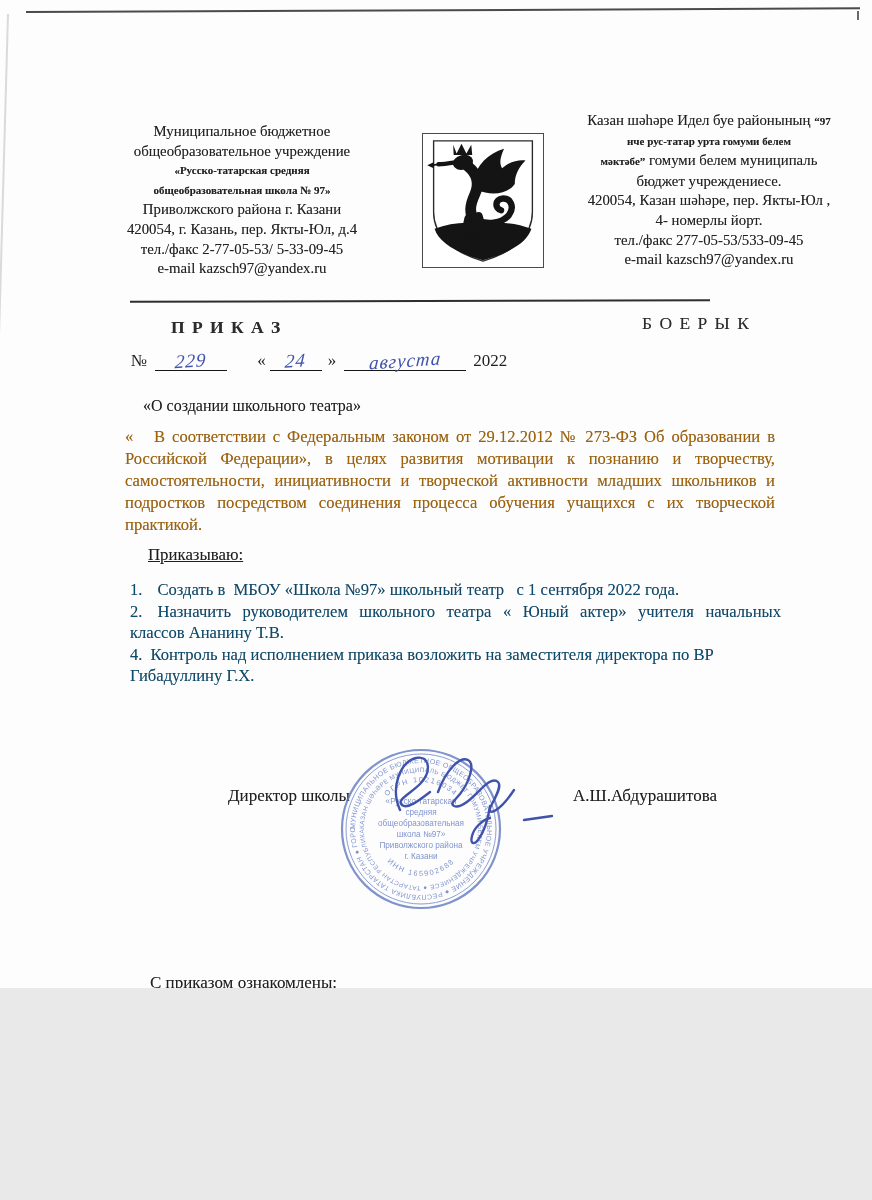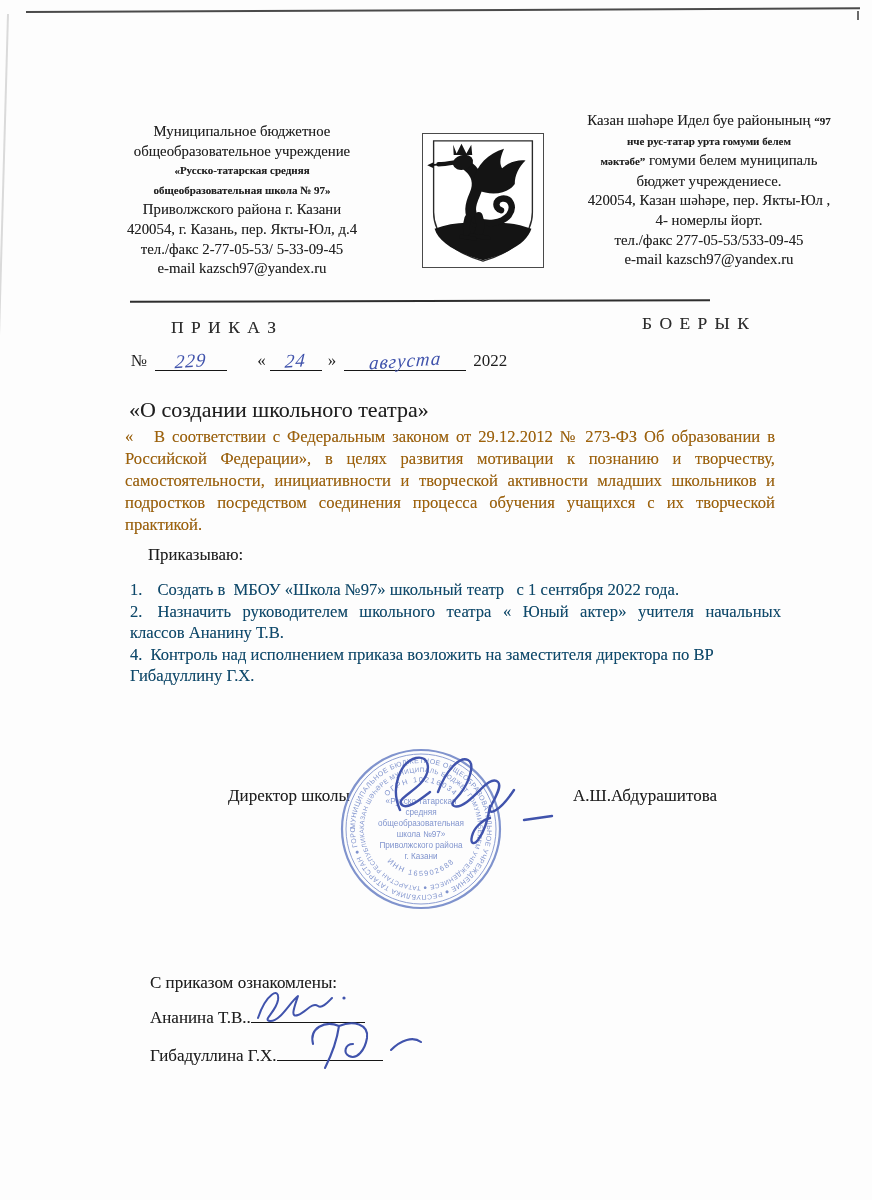--- a/index.html
+++ b/index.html
@@ -1,17 +1,17 @@
 <!DOCTYPE html>
 <html lang="ru" style="--ink: #4053ac; --stamp: #5d76c0;"><head>
 <meta charset="utf-8">
 <style>
   html,body{margin:0;padding:0;}
   body{background:#e9e9e9;font-family:"Liberation Serif","DejaVu Serif",serif;}
-  .page{position:relative;width:872px;height:1200px;margin:0 auto;background:#fdfdfd;overflow:hidden;color:#222;}
+  .page{position:relative;width:872px;height:988px;margin:0 auto;background:#fdfdfd;overflow:hidden;color:#222;}
   .abs{position:absolute;}
   
   .scan-topline{position:absolute;left:26px;top:11px;width:834px;height:2.4px;background:#4a4a4a;transform:rotate(-0.25deg);transform-origin:left center;}
   .scan-corner{position:absolute;left:857px;top:11px;width:2px;height:9px;background:#6a6a6a;}
   .scan-leftedge{position:absolute;left:7px;top:14px;width:1.5px;height:330px;background:#dadada;transform:rotate(1.6deg);transform-origin:top center;}
   
   .hdr{font-size:14.8px;line-height:19.6px;text-align:center;text-shadow:0 0 .4px rgba(0,0,0,.35);}
   .hdr .b{font-weight:bold;font-size:11px;}
   .emblem-box{border:1.2px solid #4a4a4a;background:#fff;}
   
@@ -86,38 +86,38 @@
     <div><span class="b">мәктәбе”</span><span> гомуми белем муниципаль</span></div>
     <div>бюджет учреждениесе.</div>
     <div>420054, Казан шәһәре, пер. Якты-Юл ,</div>
     <div>4- номерлы йорт.</div>
     <div>тел./факс 277-05-53/533-09-45</div>
     <div>e-mail kazsch97@yandex.ru</div>
   </div>
 
   <div class="abs rule" style="left:130px;top:300px;width:580px;height:2px;"></div>
 
-  <div class="abs doc-title" style="left:171px;top:317px;">П Р И К А З</div>
+  <div class="abs doc-title" style="left:171px;top:317px;font-weight:bold;">П Р И К А З</div>
   <div class="abs doc-title" style="left:642px;top:313px;">Б О Е Р Ы К</div>
 
   <div class="abs numrow" style="left:131px;top:348px;">
     <span>№</span>
     <span class="slot" style="width:72px;margin-left:8px;"><span class="hw">229</span></span>
     <span style="margin-left:30px;">«</span>
     <span class="slot" style="width:52px;margin-left:4px;"><span class="hw">24</span></span>
     <span style="margin-left:6px;">»</span>
     <span class="slot" style="width:122px;margin-left:8px;"><span class="hw">августа</span></span>
     <span style="margin-left:7px;">2022</span>
   </div>
 
-  <div class="abs plain" style="left:129px;top:397px;font-size:22px;">«О создании школьного театра»</div>
+  <div class="abs plain" style="left:143px;top:397px;font-size:16px;">«О создании школьного театра»</div>
 
   <div class="abs body-par pre" style="left:125px;top:426px;width:650px;">«   В соответствии с Федеральным законом от 29.12.2012 № 273-ФЗ Об образовании в Российской Федерации», в целях развития мотивации к познанию и творчеству, самостоятельности, инициативности и творческой активности младших школьников и подростков посредством соединения процесса обучения учащихся с их творческой практикой.</div>
 
-  <div class="abs plain" style="left:148px;top:545px;font-size:16.8px;">Приказываю:</div>
+  <div class="abs plain" style="left:148px;top:545px;font-size:16.8px;text-decoration:underline;">Приказываю:</div>
 
   <div class="abs list" style="left:130px;top:579px;width:651px;">
     <div class="li"><span class="num">1.</span><span class="pre">Создать в  МБОУ «Школа №97» школьный театр   с 1 сентября 2022 года.</span></div>
     <div class="li"><span class="num">2.</span><span>Назначить руководителем школьного театра « Юный актер» учителя начальных классов Ананину Т.В.</span></div>
     <div class="li"><span class="num">4.</span><span>Контроль над исполнением приказа возложить на заместителя директора по ВР Гибадуллину Г.Х.</span></div>
   </div>
 
   <div class="abs plain" style="left:228px;top:786px;">Директор школы</div>
   <div class="abs plain" style="left:573px;top:786px;">А.Ш.Абдурашитова</div>
 

